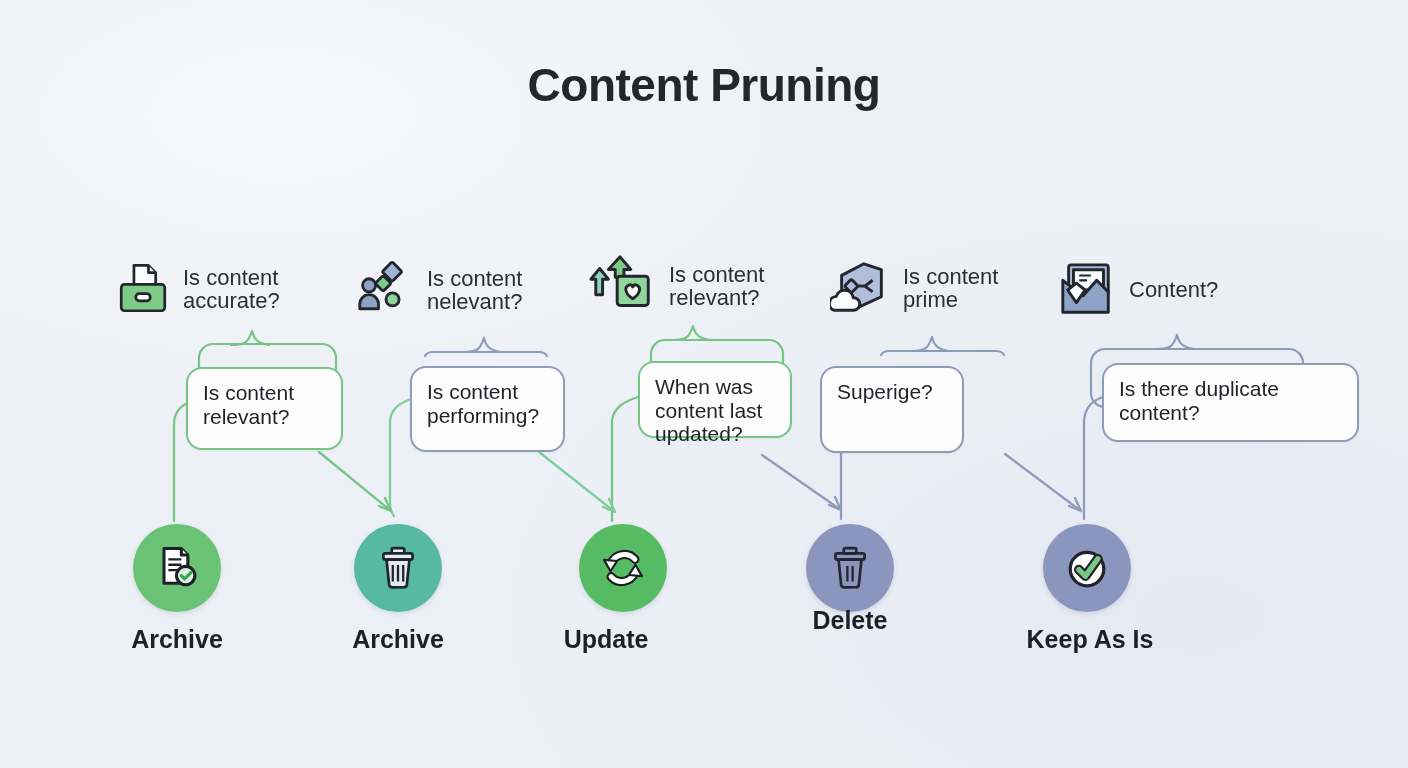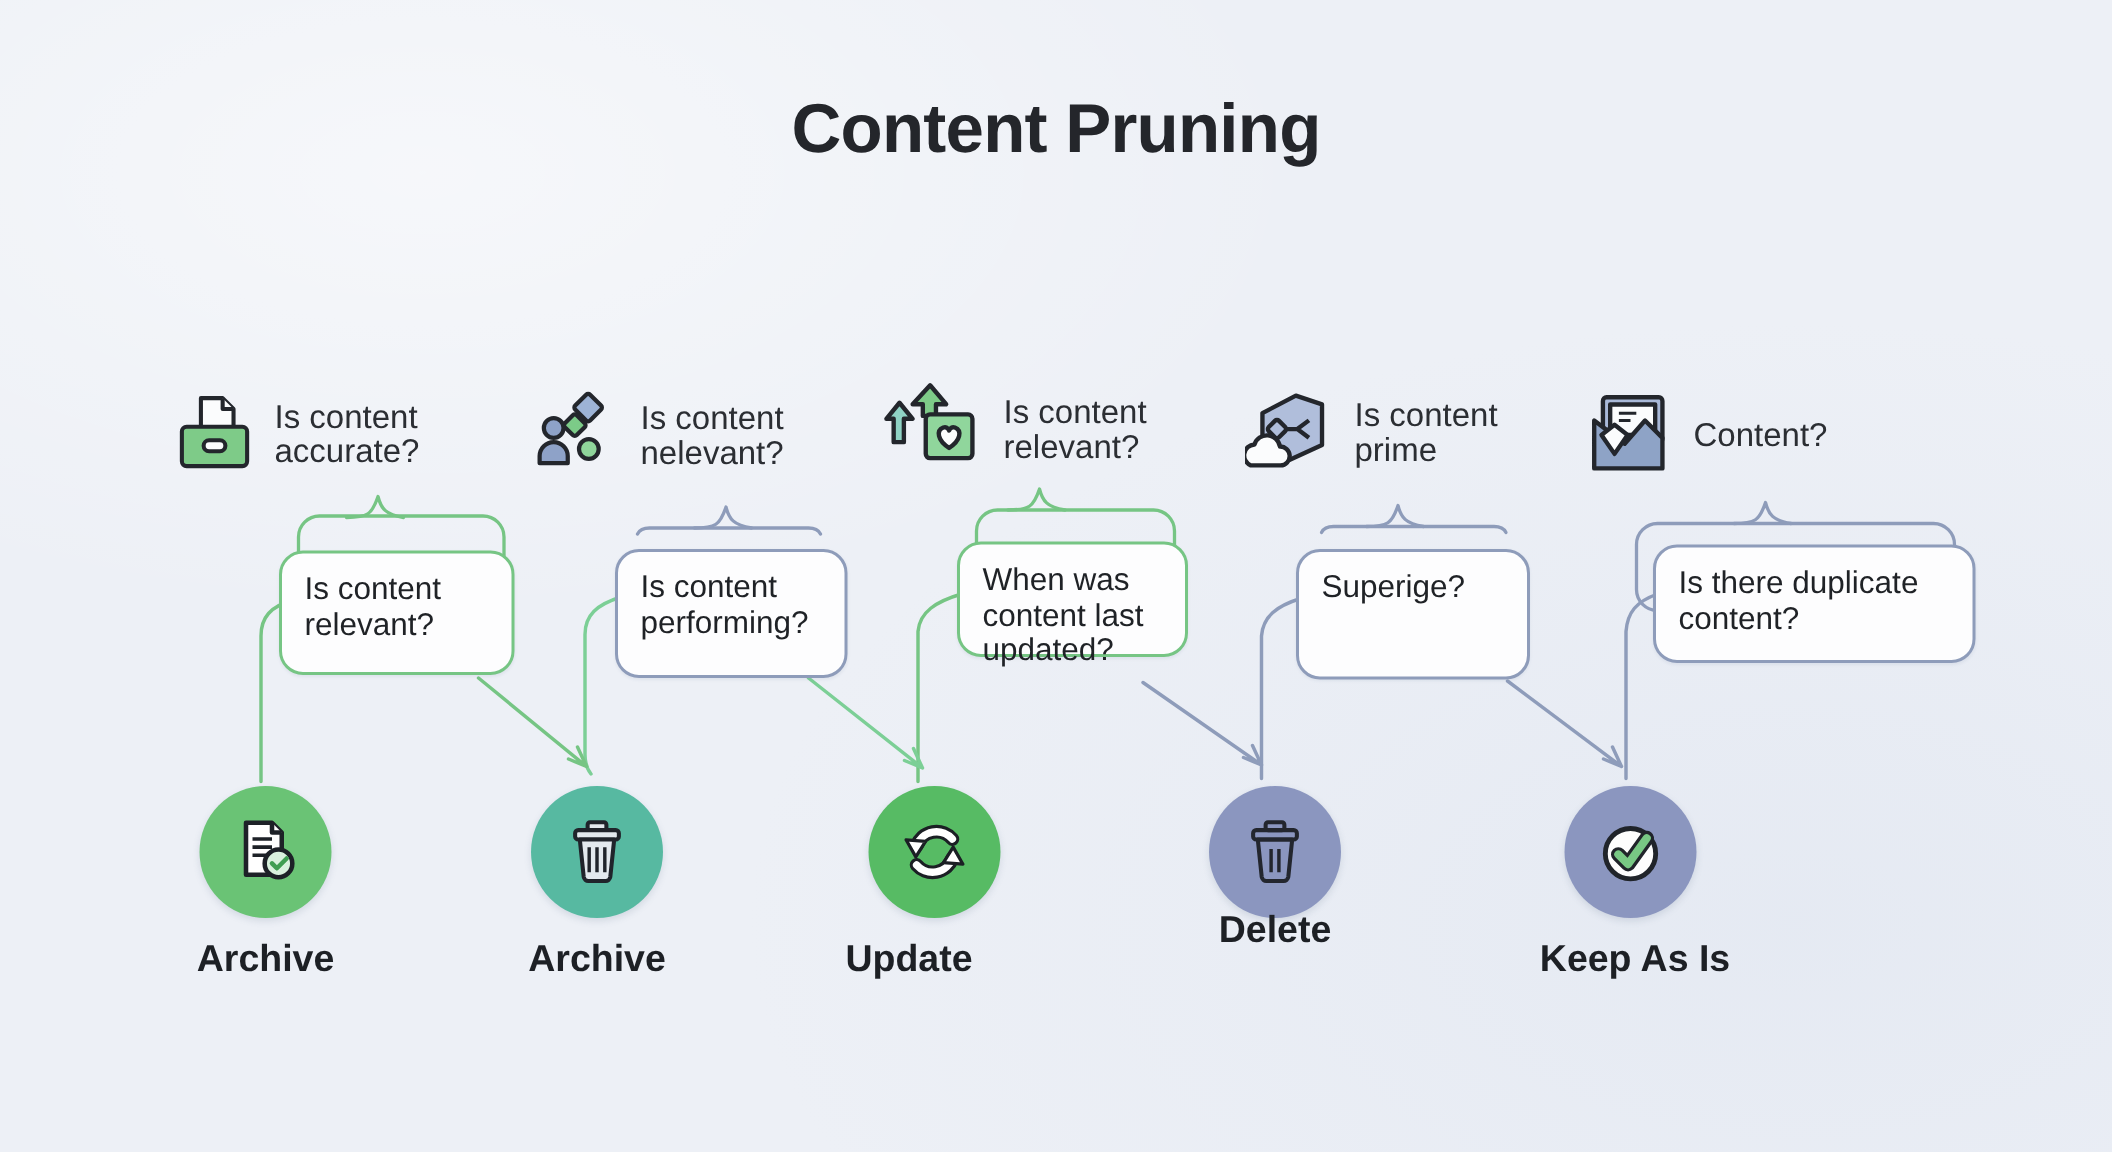--- a/index.html
+++ b/index.html
@@ -157,24 +157,24 @@
   </div>
   <div class="bubble slate" style="left:410px;top:366px;width:155px;height:86px">
     <div class="btext">Is content
 performing?</div>
   </div>
   <div class="bubble green" style="left:638px;top:361px;width:154px;height:77px">
     <div class="btext">When was
 content last
 updated?</div>
   </div>
-  <div class="bubble slate" style="left:864px;top:366px;width:156px;height:87px">
+  <div class="bubble slate" style="left:820px;top:366px;width:144px;height:87px">
     <div class="btext">Superige?</div>
   </div>
-  <div class="bubble slate" style="left:1102px;top:363px;width:215px;height:79px">
+  <div class="bubble slate" style="left:1102px;top:363px;width:257px;height:79px">
     <div class="btext">Is there duplicate
 content?</div>
   </div>
 
   <div class="circle" style="left: 133px; top: 524px; background-color: rgb(106, 195, 117);">
     <svg width="52" height="52" viewBox="0 0 48 48">
       <g stroke="#1d2127" stroke-width="2.8" stroke-linejoin="round">
         <path d="M12 6 h16 l6 6 v26 h-22 z" fill="#fff"></path>
         <path d="M28 6 v6 h6" fill="#fff"></path>
         <path d="M16 16 h12 M16 21 h12 M16 26 h9" stroke-width="2.2"></path>

